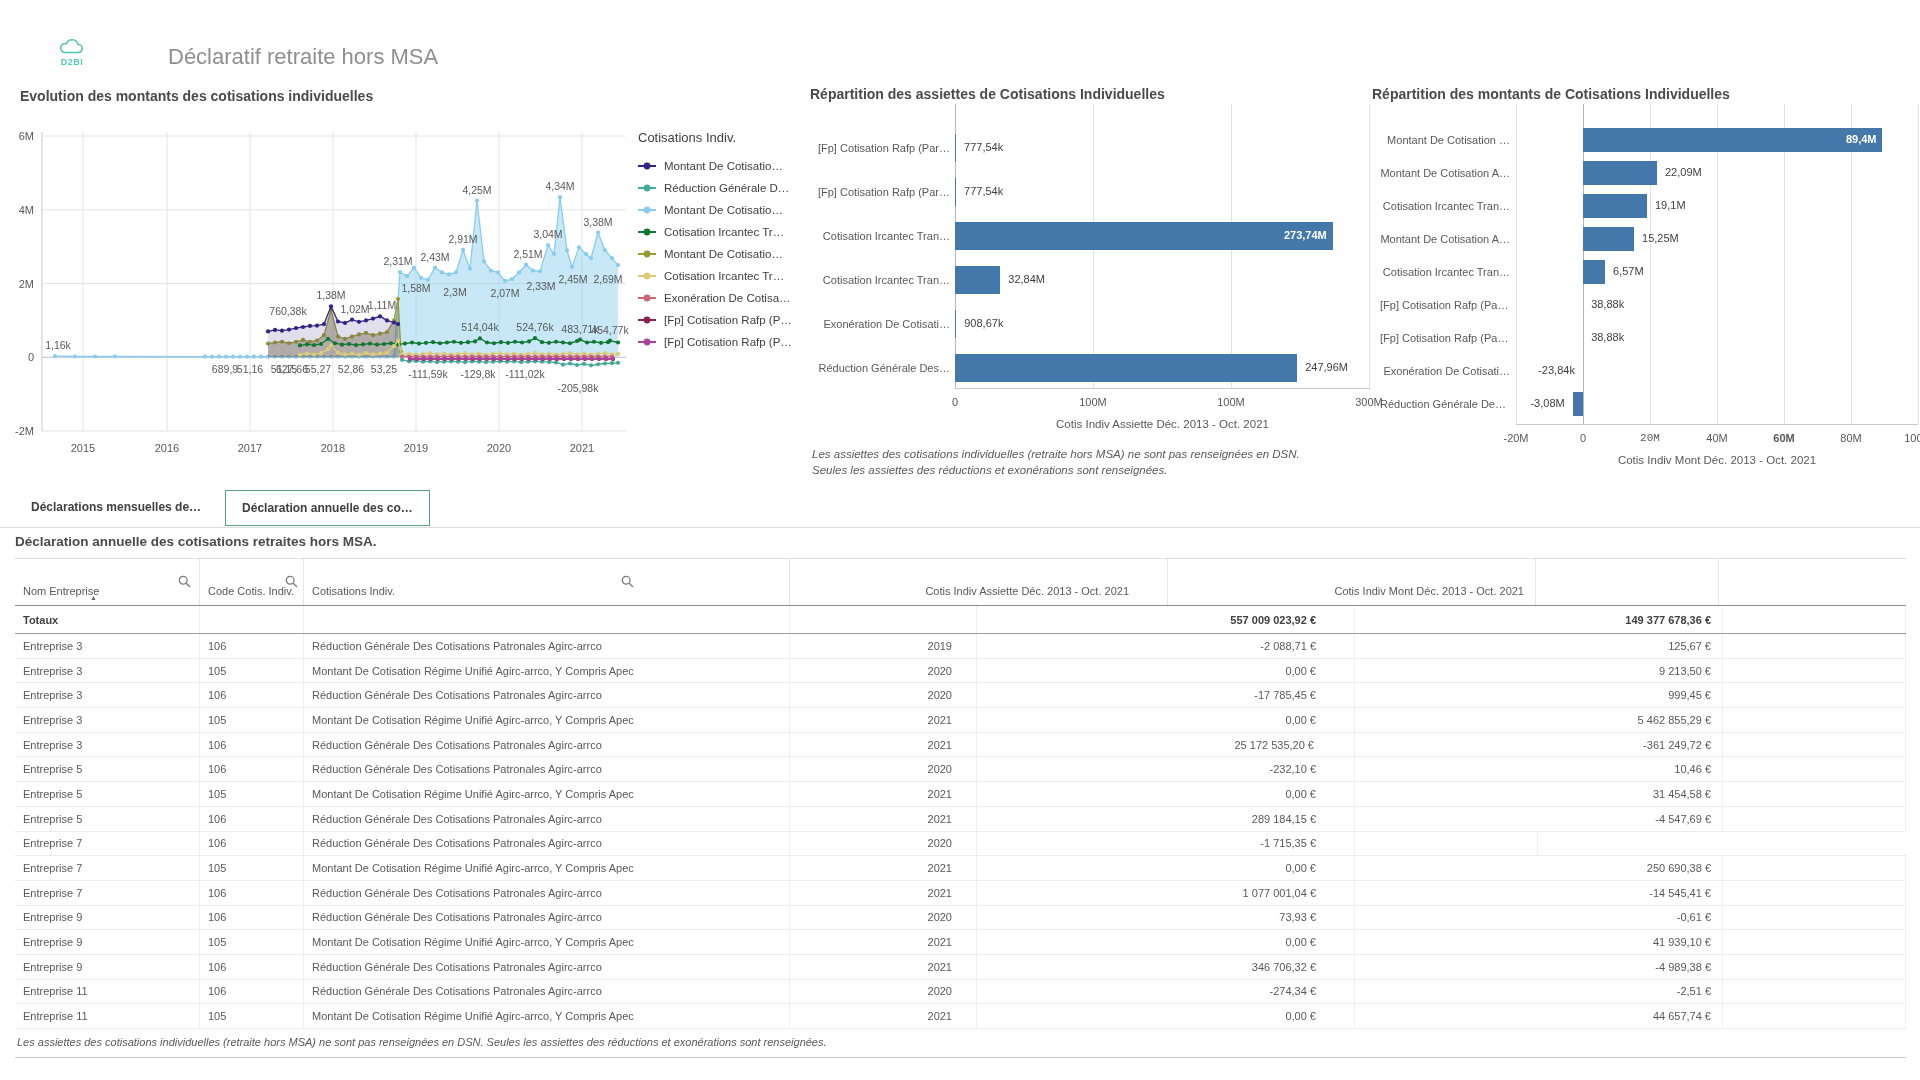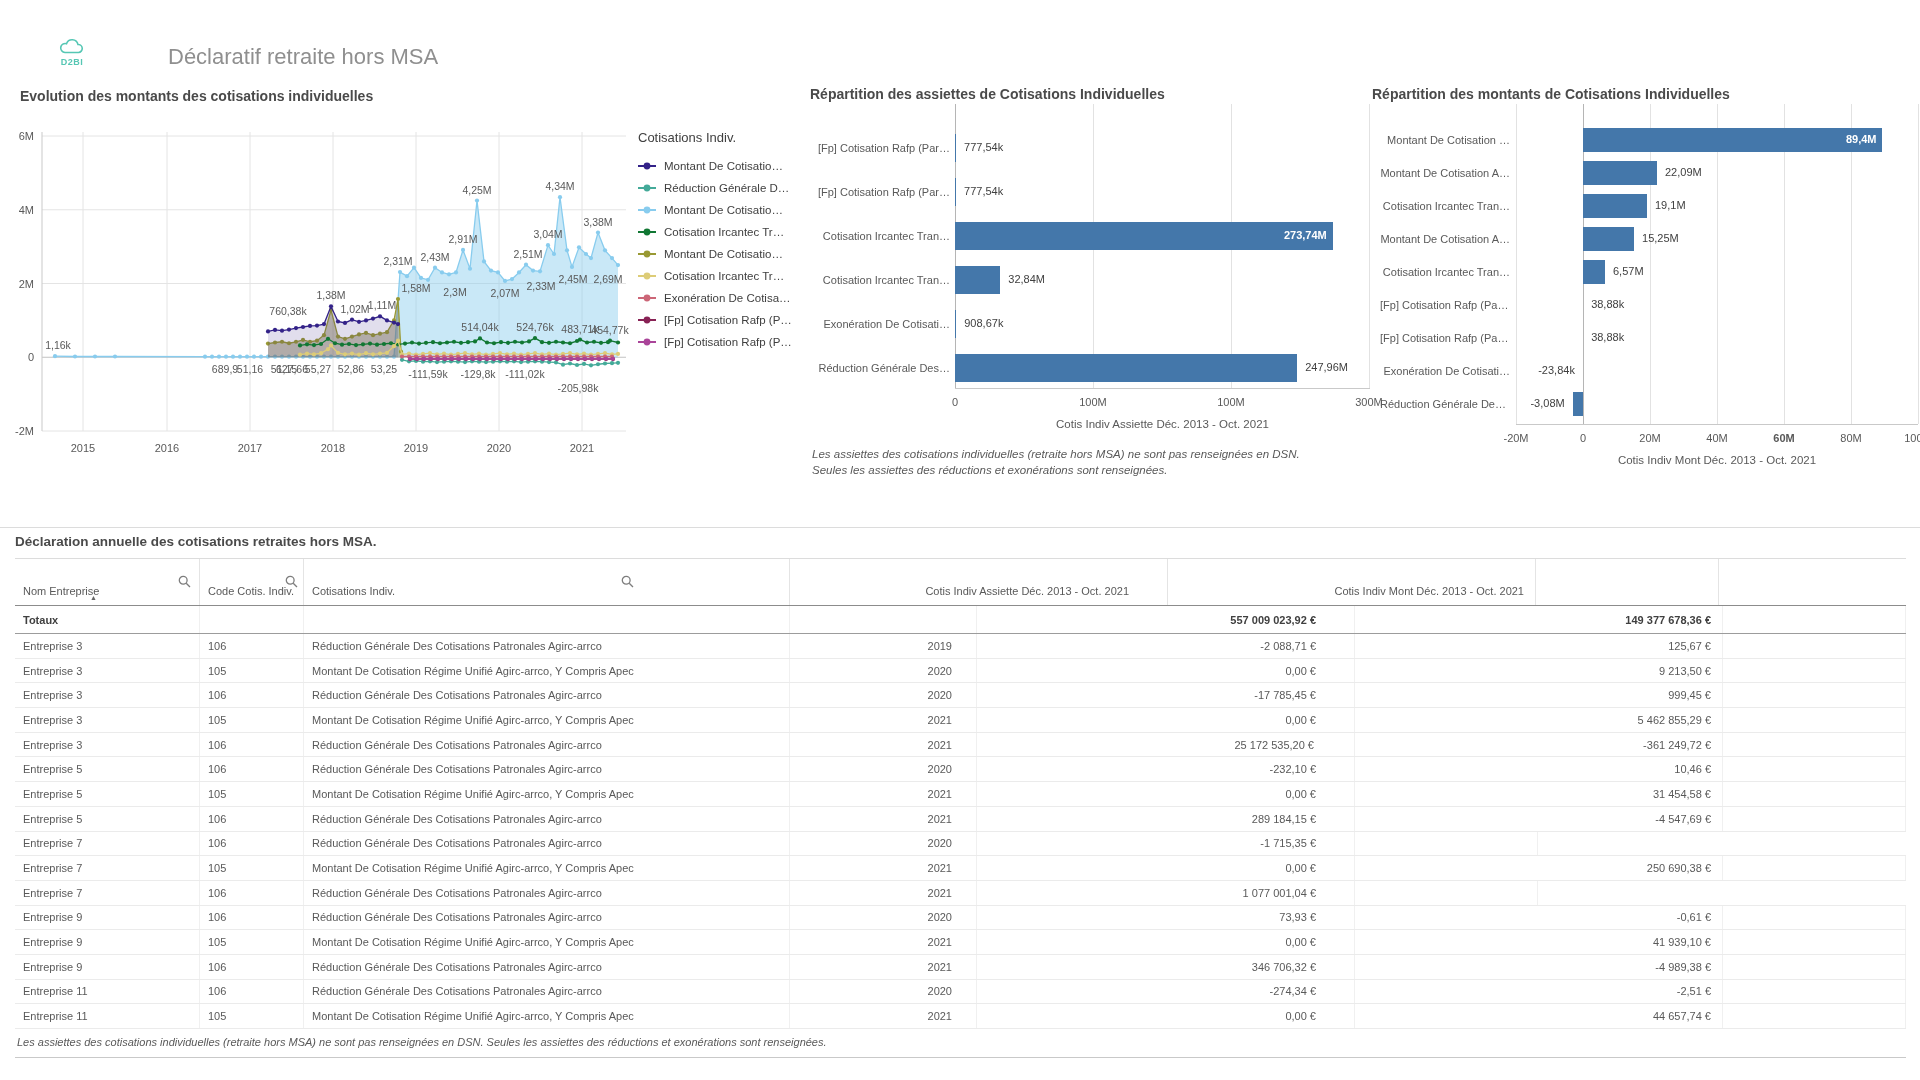--- a/index.html
+++ b/index.html
@@ -592,37 +592,41 @@
         <div class="bar" style="left: 67px; top: 156px; width: 22.0095px; height: 24px;"></div>
         <div class="bval" style="top: 161px; left: 97.0095px;">6,57M</div>
         <div class="bval" style="top: 194px; left: 75.1302px;">38,88k</div>
         <div class="bval" style="top: 227px; left: 75.1302px;">38,88k</div>
         <div class="bval" style="top: 260px; left: 58.9201px; transform: translateX(-100%);">-23,84k</div>
         <div class="bar" style="left: 56.682px; top: 288px; width: 10.318px; height: 24px;"></div>
         <div class="bval" style="top: 293px; left: 48.682px; transform: translateX(-100%);">-3,08M</div>
       </div>
       <div class="tick-num" style="left: 104px; top: 328px;">-20M</div>
       <div class="tick-num" style="left: 171px; top: 328px;">0</div>
-      <div class="tick-num" style="left: 238px; top: 328px;">20M</div>
+      <div class="tick-num" style="left: 238px; top: 328px; font-family: Liberation Mono, monospace;">20M</div>
       <div class="tick-num" style="left: 305px; top: 328px;">40M</div>
       <div class="tick-num" style="left: 372px; top: 328px; font-weight: bold;">60M</div>
       <div class="tick-num" style="left: 439px; top: 328px;">80M</div>
       <div class="tick-num" style="left: 506px; top: 328px;">100M</div>
       <div class="cat" style="left: 0px; top: 28px; width: 130px; height: 16px; line-height: 16px;">Montant De Cotisation …</div>
       <div class="cat" style="left: 0px; top: 61px; width: 130px; height: 16px; line-height: 16px;">Montant De Cotisation A…</div>
       <div class="cat" style="left: 0px; top: 94px; width: 130px; height: 16px; line-height: 16px;">Cotisation Ircantec Tran…</div>
       <div class="cat" style="left: 0px; top: 127px; width: 130px; height: 16px; line-height: 16px;">Montant De Cotisation A…</div>
       <div class="cat" style="left: 0px; top: 160px; width: 130px; height: 16px; line-height: 16px;">Cotisation Ircantec Tran…</div>
       <div class="cat" style="left: 0px; top: 193px; width: 130px; height: 16px; line-height: 16px;">[Fp] Cotisation Rafp (Par…</div>
       <div class="cat" style="left: 0px; top: 226px; width: 130px; height: 16px; line-height: 16px;">[Fp] Cotisation Rafp (Par…</div>
       <div class="cat" style="left: 0px; top: 259px; width: 130px; height: 16px; line-height: 16px;">Exonération De Cotisati…</div>
       <div class="cat" style="left: 0px; top: 292px; width: 130px; height: 16px; line-height: 16px;">Réduction Générale Des…</div>
       <div class="axis-title" style="left: 136px; top: 350px; width: 402px;">Cotis Indiv Mont Déc. 2013 - Oct. 2021</div>
     </div>
 
+  <div class="abs" id="tabs">
+    <div class="tab">Déclarations mensuelles de…</div>
+    <div class="tab active">Déclaration annuelle des co…</div>
+  </div>
   <div class="abs" id="tabline"></div>
 
   <div class="abs" id="section-title">Déclaration annuelle des cotisations retraites hors MSA.</div>
 
   <div class="abs" id="tbl">
       <div class="trow thead">
         <div class="tcell" style="width: 185px; justify-content: flex-start;">
           <span>Nom Entreprise</span>
           <svg width="13" height="13" viewBox="0 0 13 13" class="srch" style="left: 163px;">
             <circle cx="5.2" cy="5.2" r="3.9" fill="none" stroke="#7d7d7d" stroke-width="1.3"></circle>
@@ -749,20 +753,21 @@
         <div class="tcell num" style="width: 378px; padding-right: 38px;">0,00 €</div>
         <div class="tcell num" style="width: 368px; padding-right: 11px;">250 690,38 €</div>
         <div class="tcell" style="width: 183px;"></div>
       </div>
       <div class="trow drow">
         <div class="tcell" style="width: 185px;">Entreprise 7</div>
         <div class="tcell" style="width: 104px;">106</div>
         <div class="tcell" style="width: 486px;">Réduction Générale Des Cotisations Patronales Agirc-arrco</div>
         <div class="tcell num" style="width: 187px; padding-right: 24px;">2021</div>
         <div class="tcell num" style="width: 378px; padding-right: 38px;">1 077 001,04 €</div>
+        <div class="tcell num" style="width: 368px; padding-right: 11px;">-14 545,41 €</div>
         <div class="tcell" style="width: 183px;"></div>
       </div>
       <div class="trow drow">
         <div class="tcell" style="width: 185px;">Entreprise 9</div>
         <div class="tcell" style="width: 104px;">106</div>
         <div class="tcell" style="width: 486px;">Réduction Générale Des Cotisations Patronales Agirc-arrco</div>
         <div class="tcell num" style="width: 187px; padding-right: 24px;">2020</div>
         <div class="tcell num" style="width: 378px; padding-right: 38px;">73,93 €</div>
         <div class="tcell num" style="width: 368px; padding-right: 11px;">-0,61 €</div>
         <div class="tcell" style="width: 183px;"></div>

